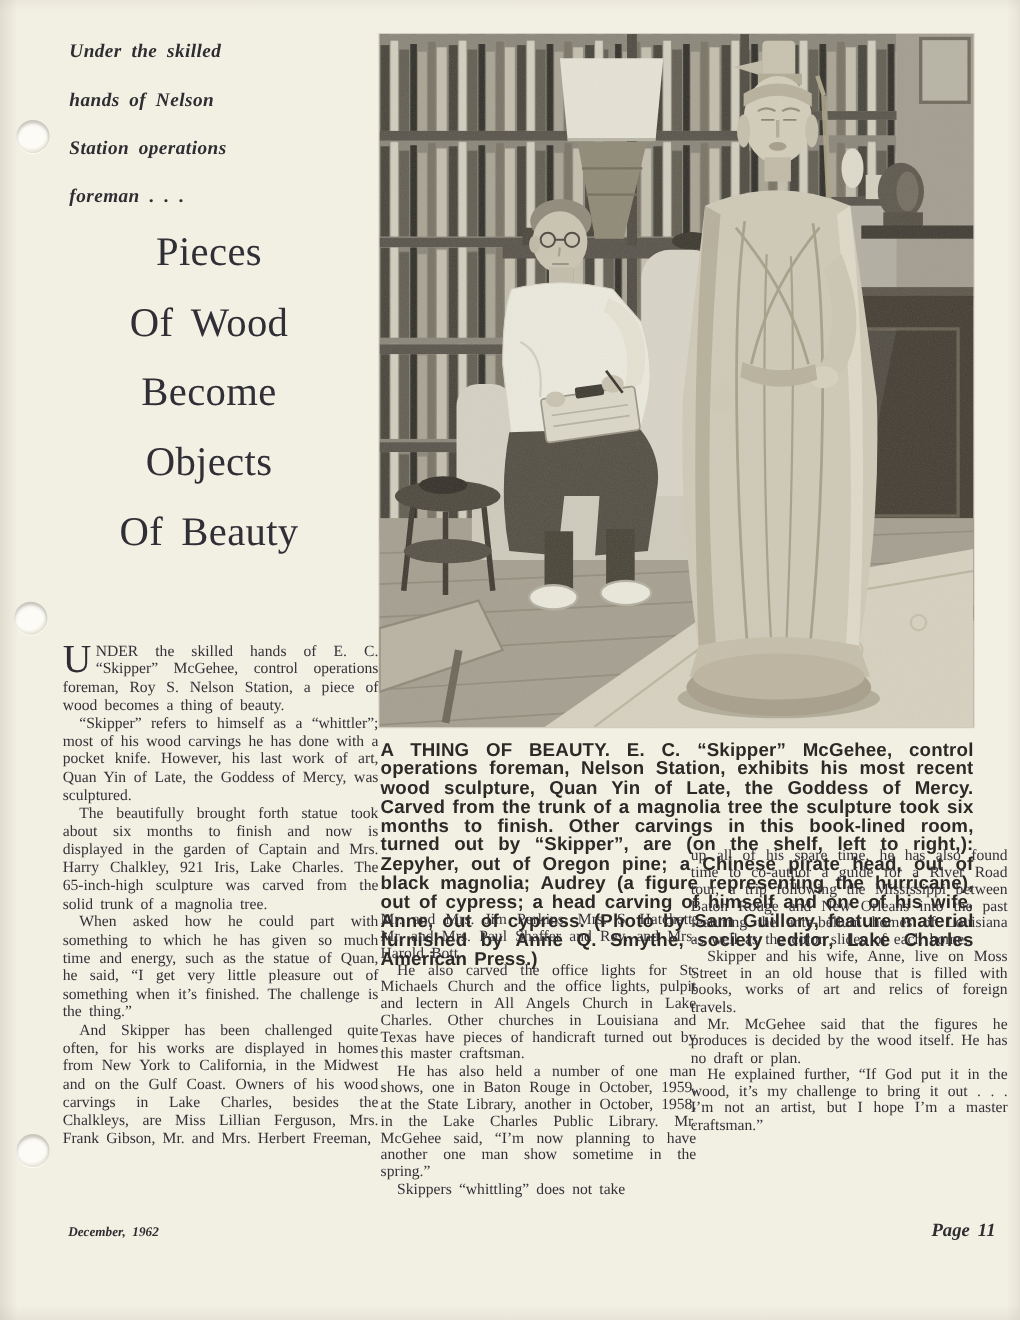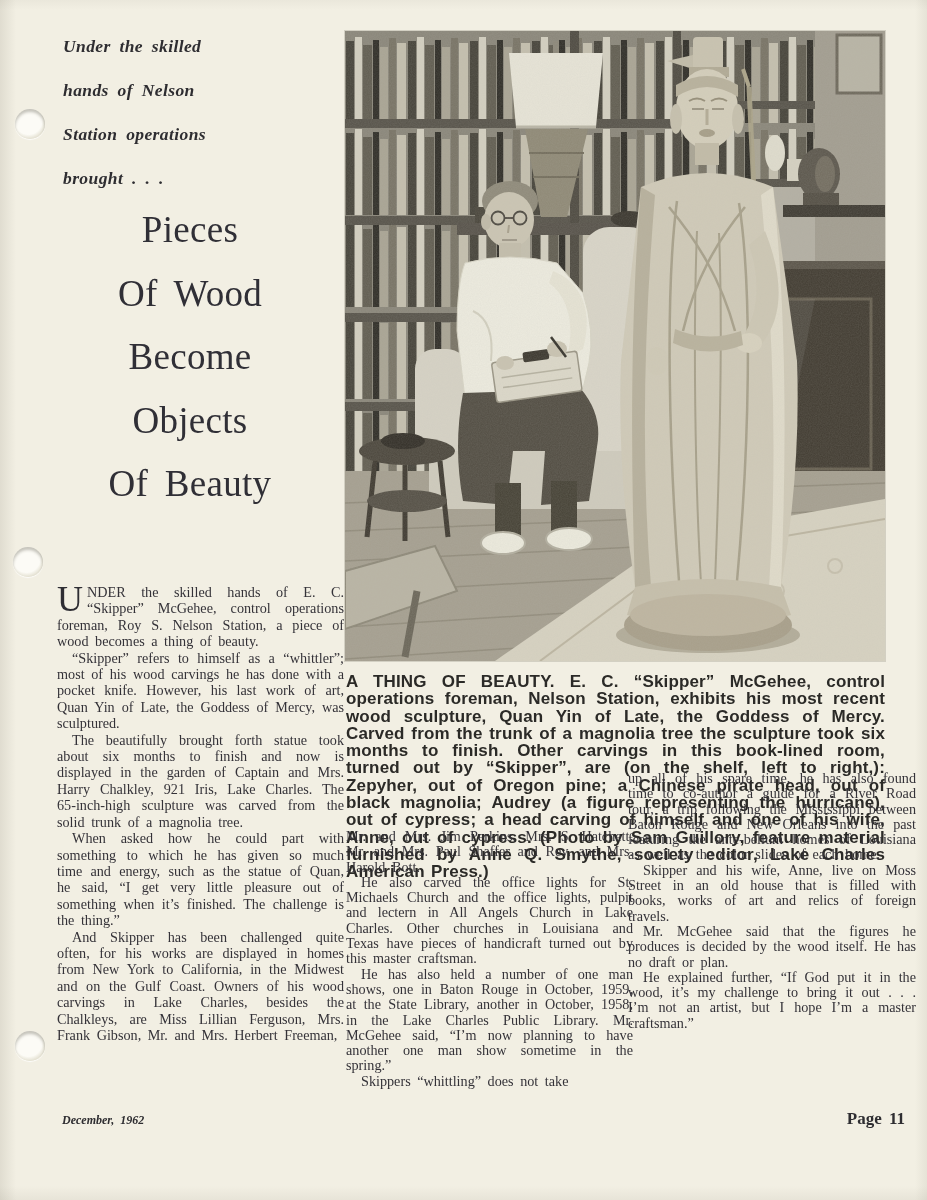--- a/index.html
+++ b/index.html
@@ -49,37 +49,37 @@
   .para.flush{text-indent:0;}
   .dropcap{
     float:left;font-size:36px;line-height:29px;padding:1px 4px 0 0;color:#2e2d33;
   }
   .footer-issue{
     position:absolute;left:62px;top:1113px;
     font-style:italic;font-weight:bold;font-size:12px;color:#2e2d31;word-spacing:3px;
   }
   .footer-page{
     position:absolute;right:22px;top:1109px;
-    font-weight:bold;font-size:17px;color:#2e2d31;word-spacing:3px;
+    font-style:italic;font-weight:bold;font-size:17px;color:#2e2d31;word-spacing:3px;
   }
 </style>
 </head>
 <body>
 
 <div class="page">
 
   <div class="punch-hole" style="left:15px;top:109px;"></div>
   <div class="punch-hole" style="left:13px;top:547px;"></div>
   <div class="punch-hole" style="left:15px;top:1031px;"></div>
 
   <div class="kicker">
     <div>Under the skilled</div>
     <div>hands of Nelson</div>
     <div>Station operations</div>
-    <div>brought . . .</div>
+    <div>foreman . . .</div>
   </div>
 
   <div class="headline">
     <div>Pieces</div>
     <div>Of Wood</div>
     <div>Become</div>
     <div>Objects</div>
     <div>Of Beauty</div>
   </div>
 

